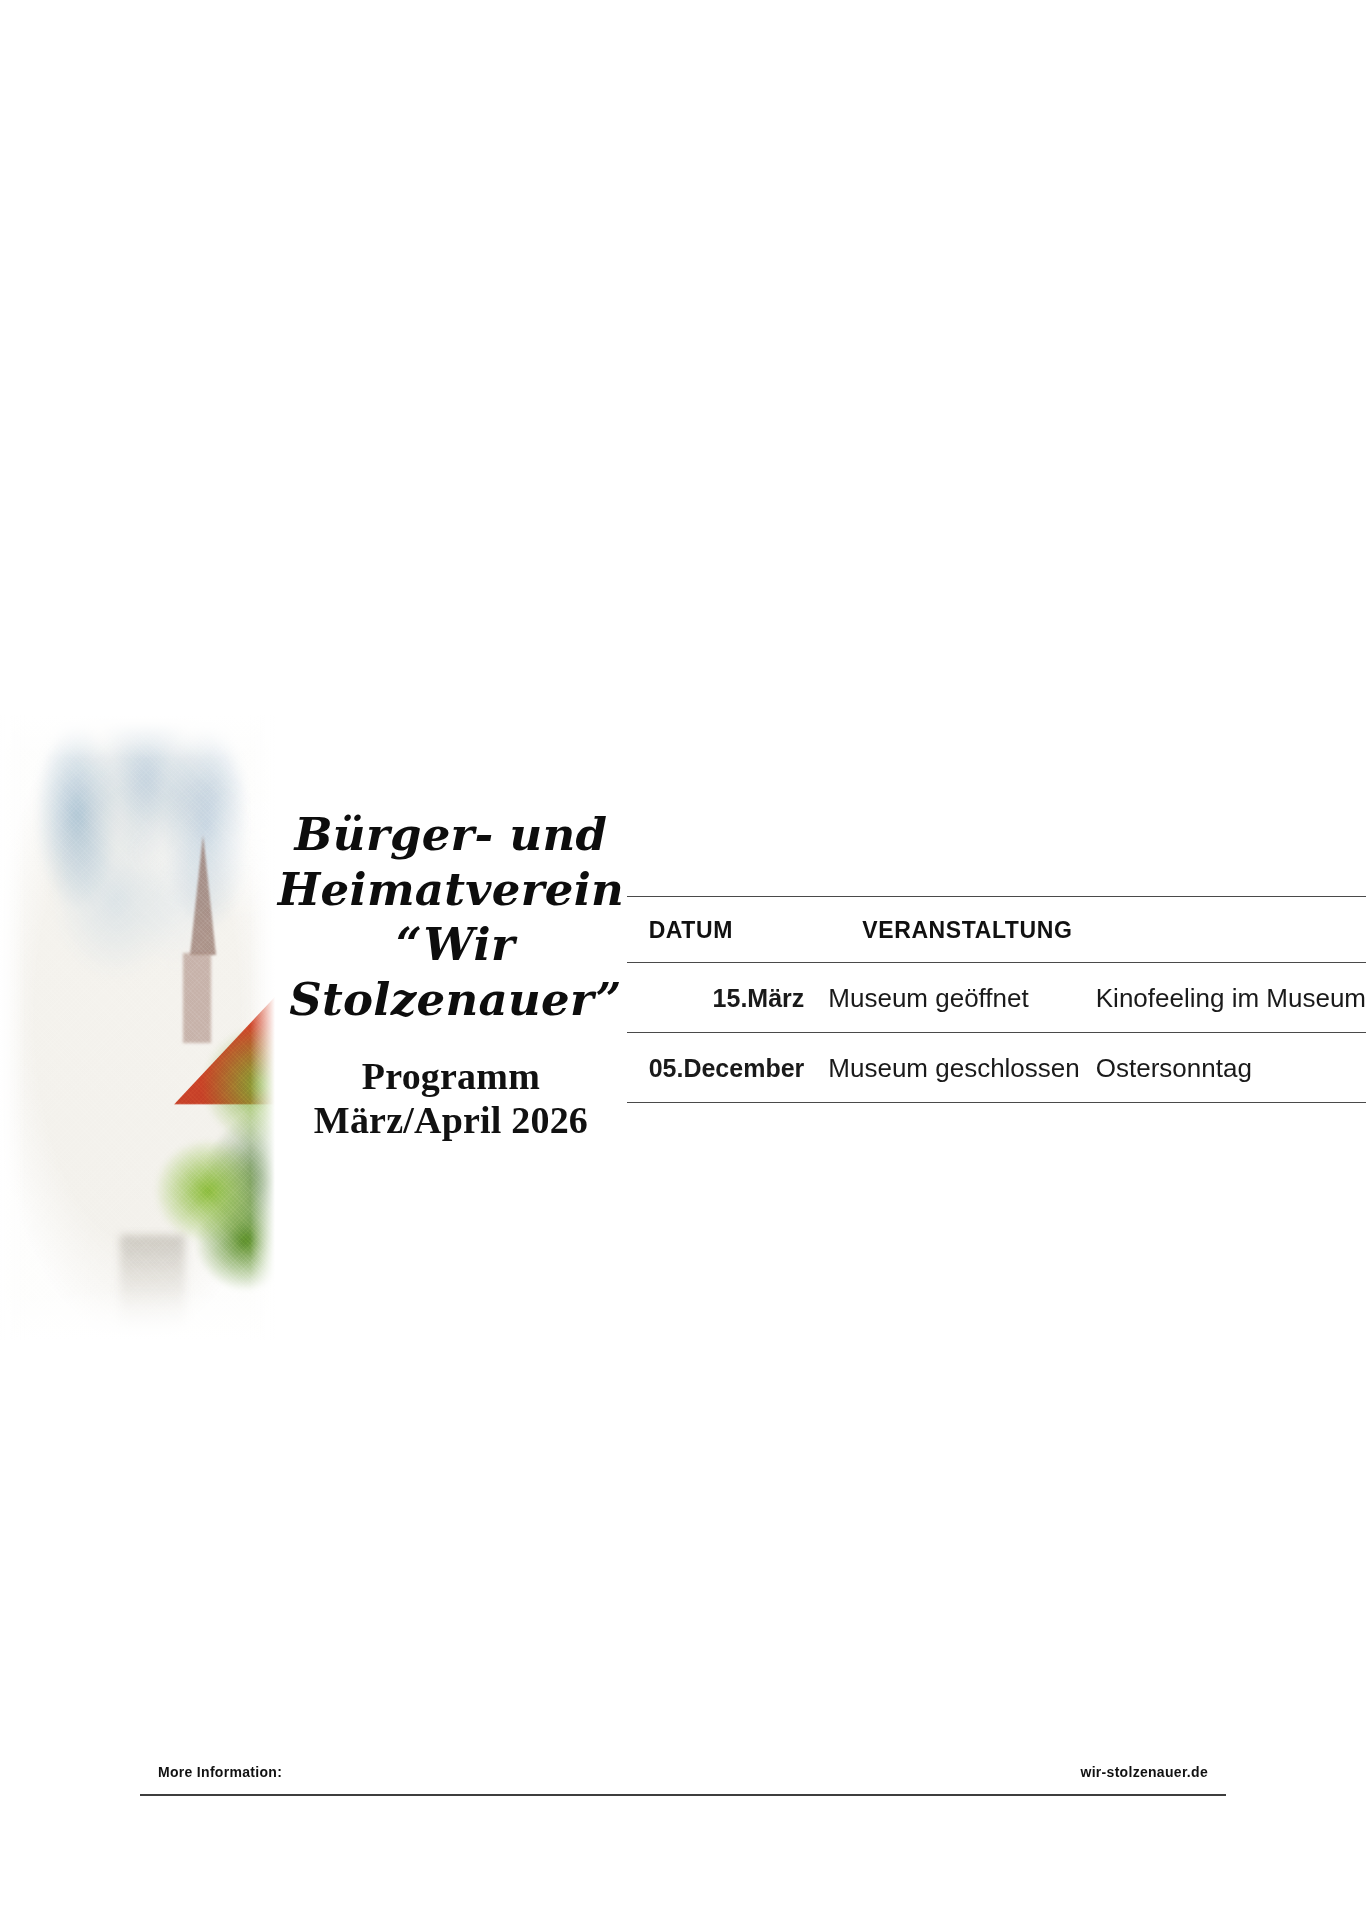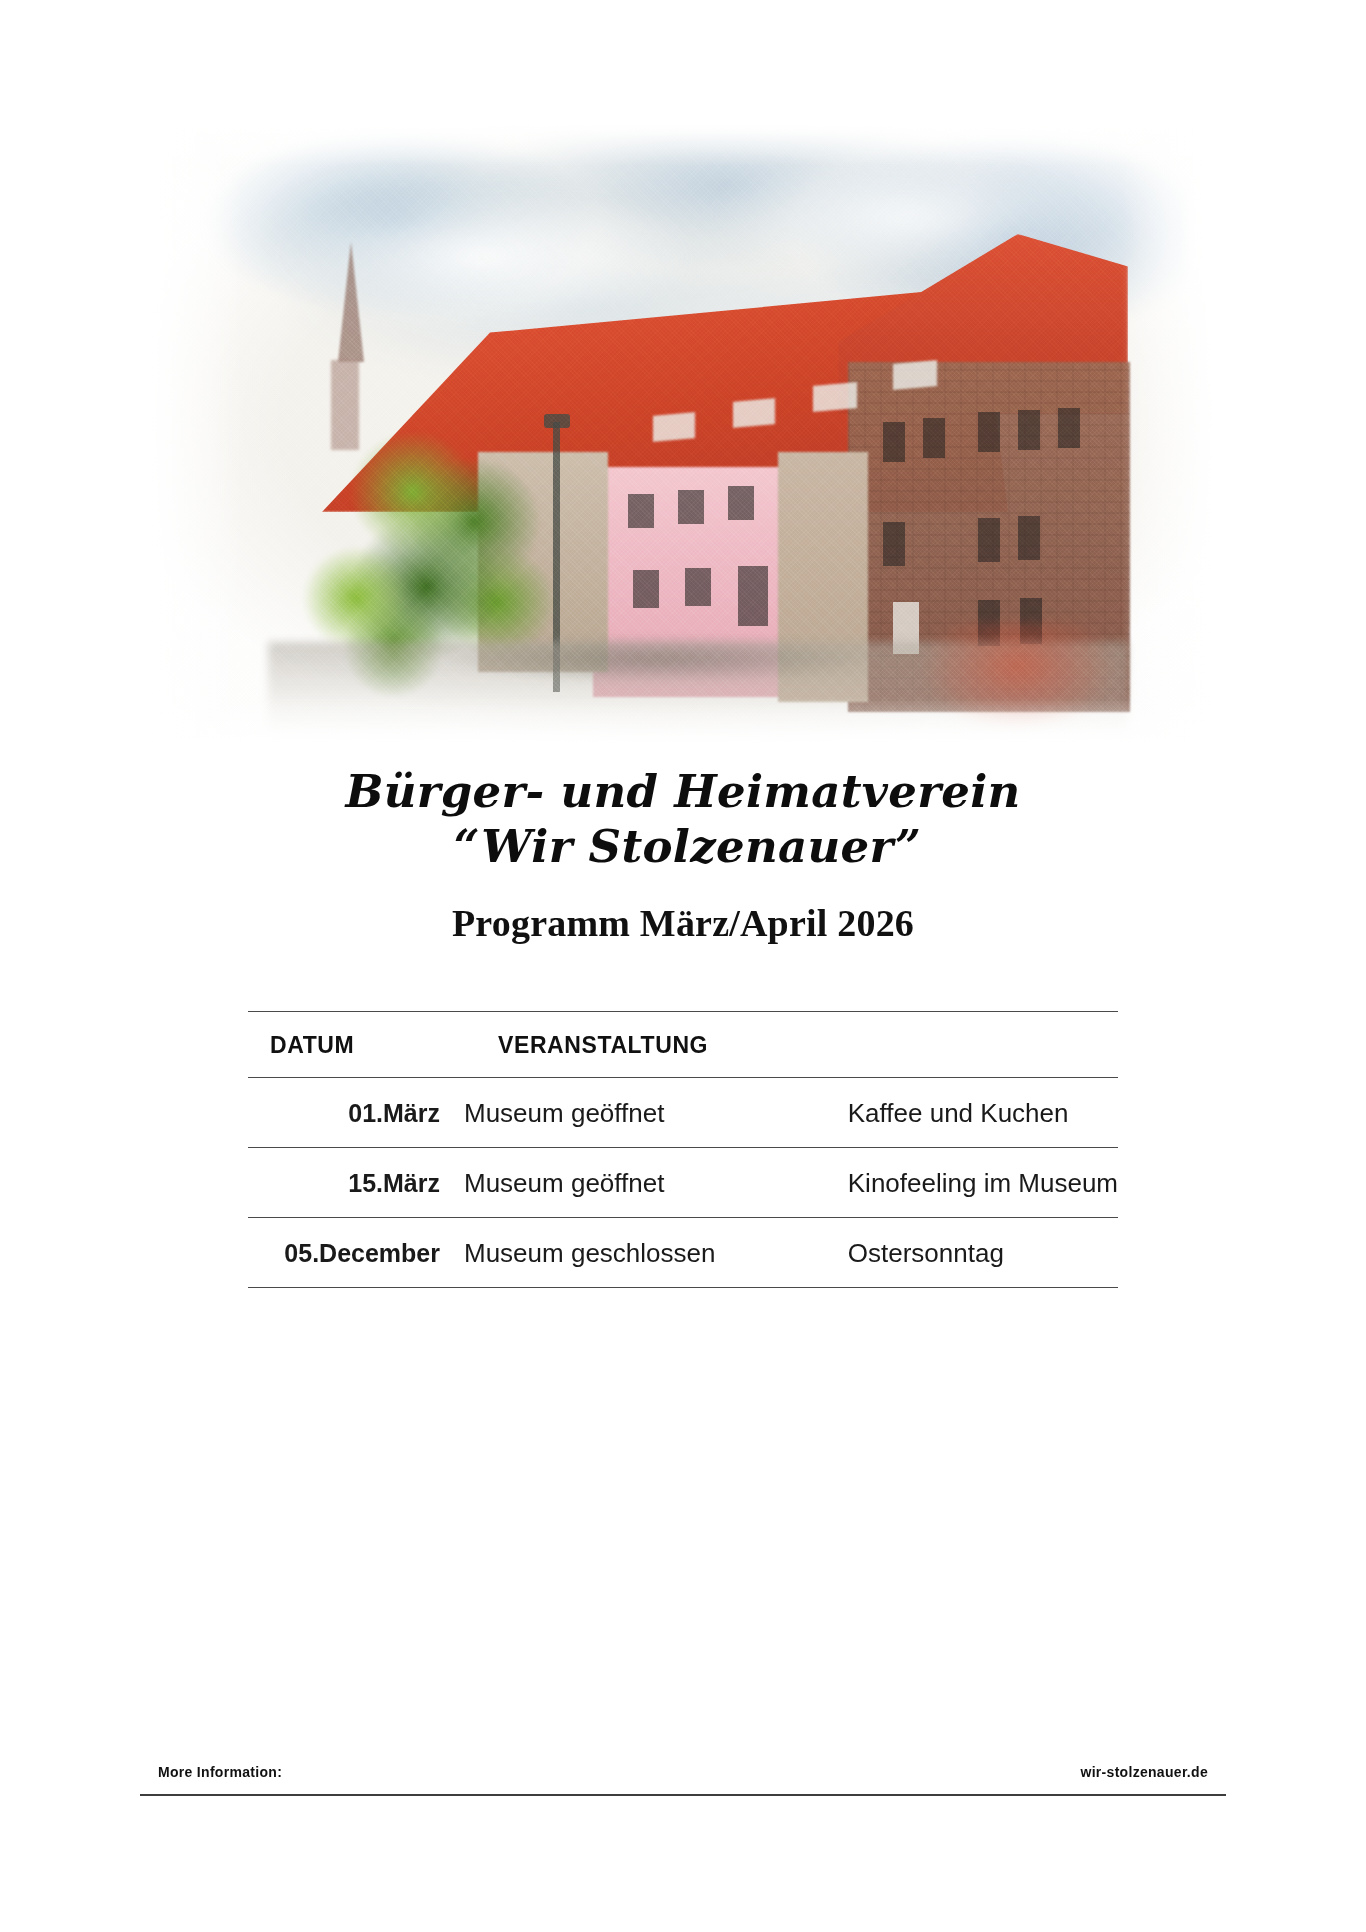--- a/index.html
+++ b/index.html
@@ -14,21 +14,21 @@
     color: #111111;
     position: relative;
     overflow: hidden;
   }
 
   .page {
     width: 1366px;
     height: 1932px;
     position: relative;
     display: flex;
-    flex-direction: column;
+    flex-direction: row;
     align-items: center;
   }
 
   
   .illustration-wrap {
     margin-top: 122px;
     width: 1070px;
     height: 625px;
     position: relative;
     overflow: hidden;
@@ -374,25 +374,20 @@
 
   <table class="schedule">
     <thead>
       <tr>
         <th class="col-date">DATUM</th>
         <th class="col-event">VERANSTALTUNG</th>
         <th class="col-extra"></th>
       </tr>
     </thead>
     <tbody>
-      <tr>
-        <td class="cell-date">01.März</td>
-        <td class="cell-status">Museum geöffnet</td>
-        <td class="cell-note">Kaffee und Kuchen</td>
-      </tr>
       <tr>
         <td class="cell-date">15.März</td>
         <td class="cell-status">Museum geöffnet</td>
         <td class="cell-note">Kinofeeling im Museum</td>
       </tr>
       <tr>
         <td class="cell-date">05.December</td>
         <td class="cell-status">Museum geschlossen</td>
         <td class="cell-note">Ostersonntag</td>
       </tr>

